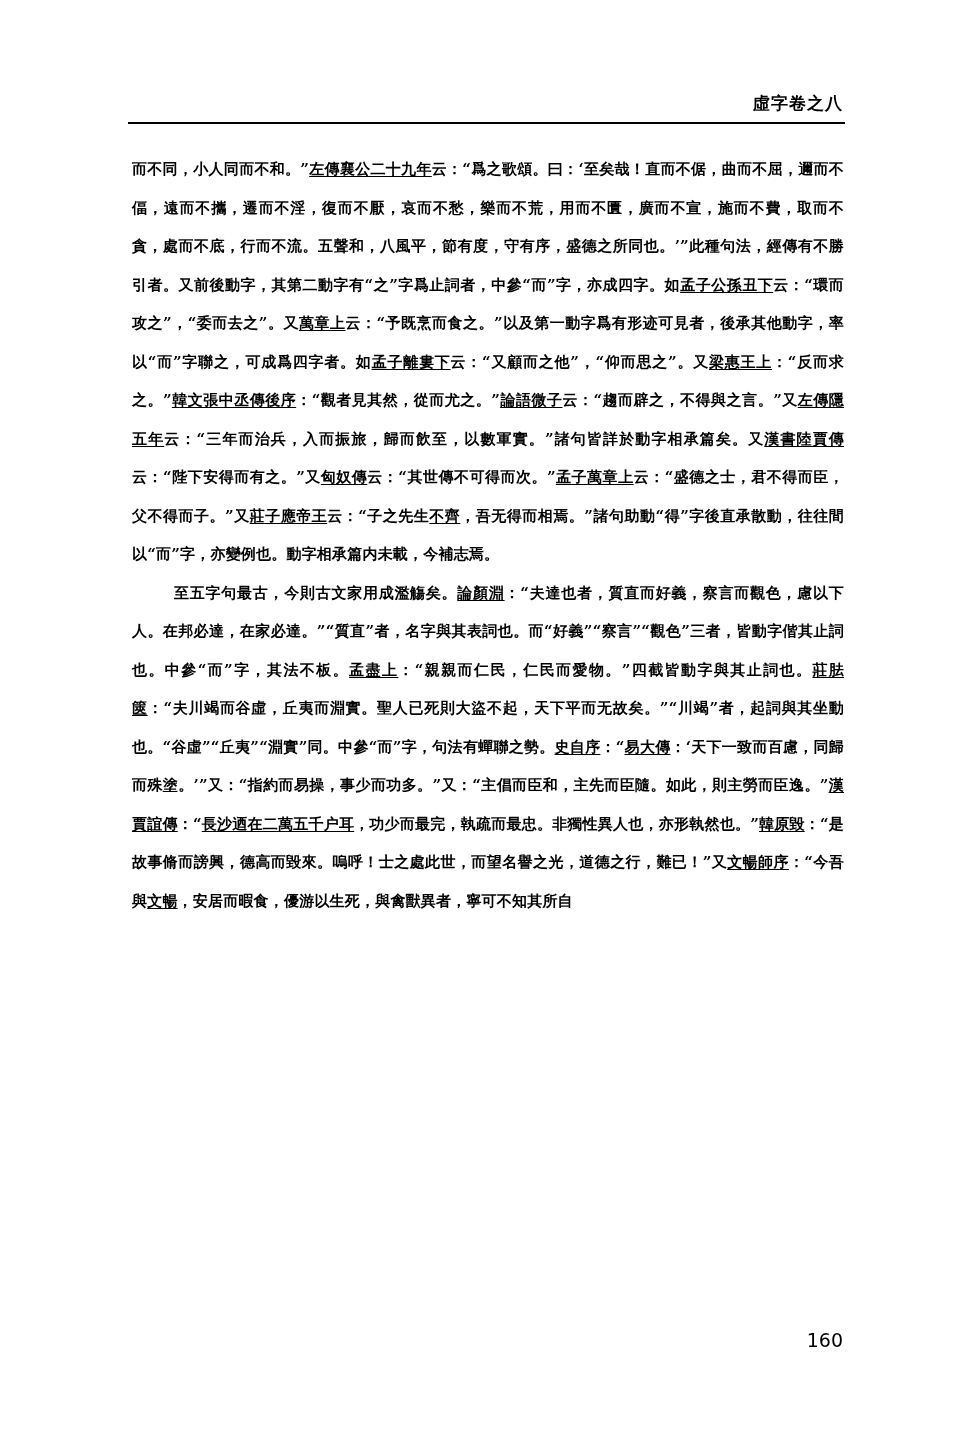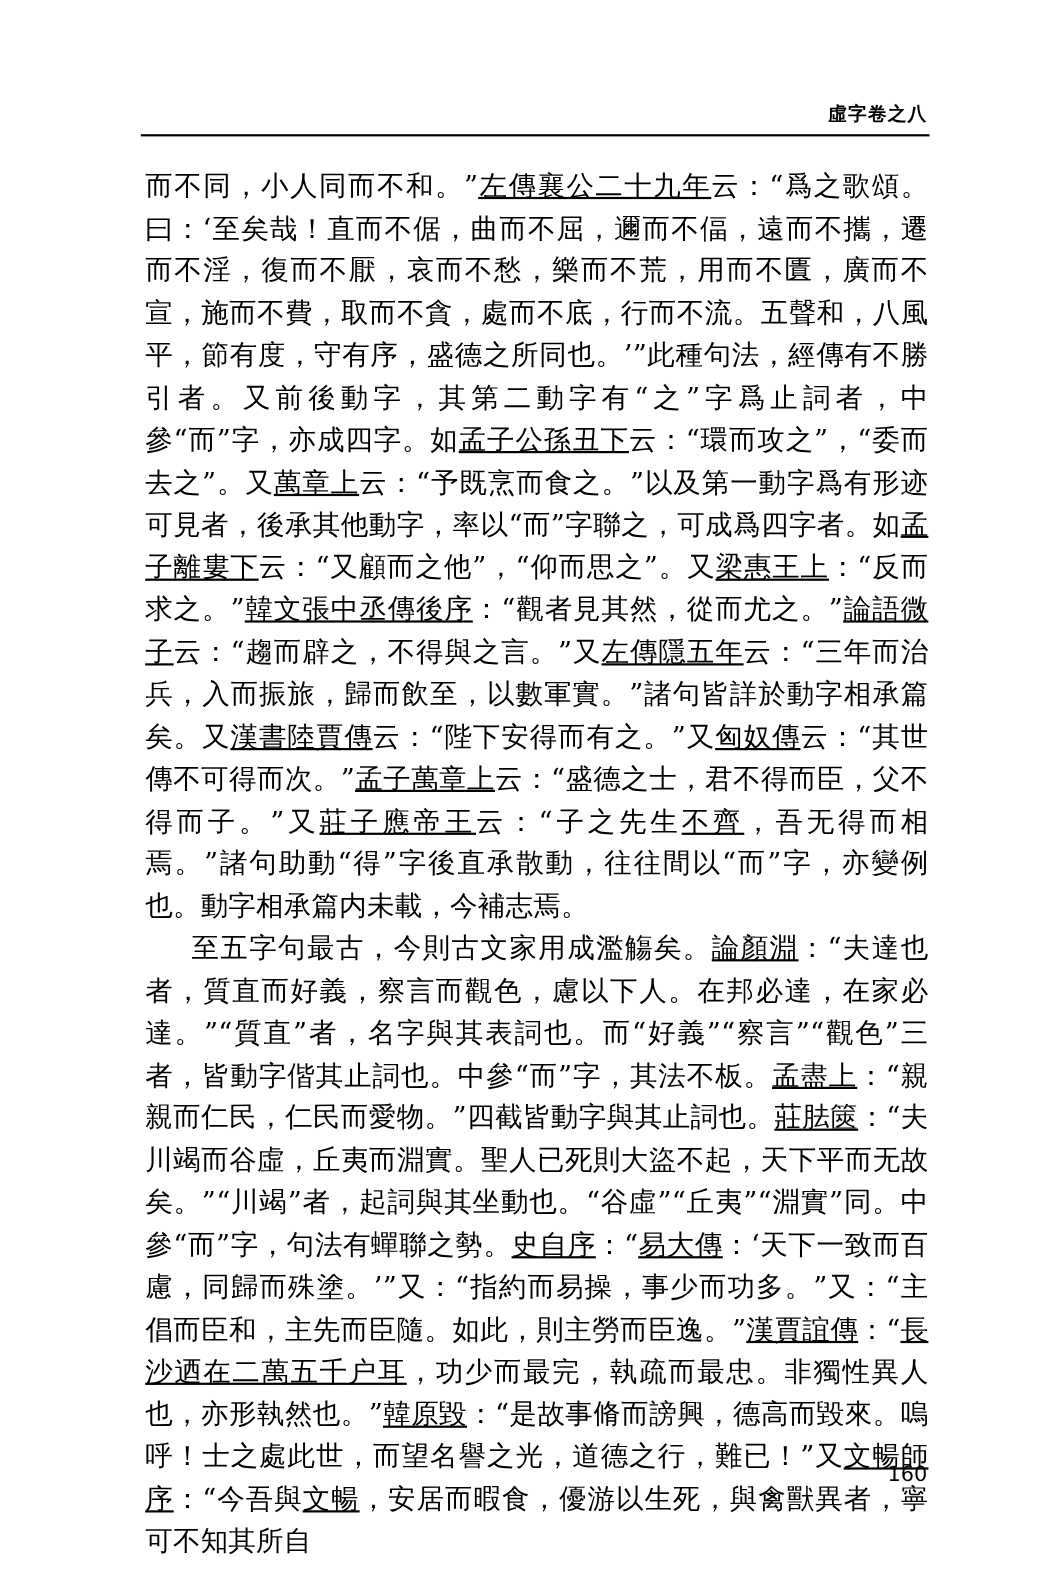--- a/index.html
+++ b/index.html
@@ -33,25 +33,26 @@
     left: 128px;
     right: 110px;
     height: 2px;
     background: #000000;
   }
   .body-text {
     position: absolute;
     top: 150px;
     left: 132px;
     width: 712px;
-    font-size: 25px;
+    font-size: 15px;
     line-height: 38.5px;
     text-align: justify;
     text-justify: inter-character;
     letter-spacing: 0.2px;
+    font-weight: bold;
   }
   .para {
     margin: 0;
     text-indent: 0;
   }
   .para.indent {
     text-indent: 42px;
   }
   .u {
     text-decoration: underline;

